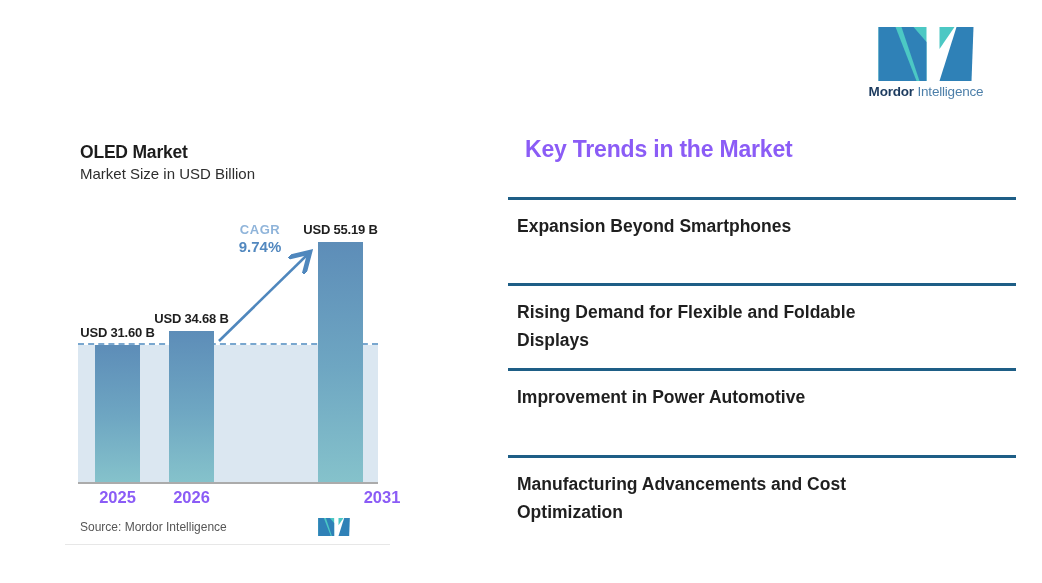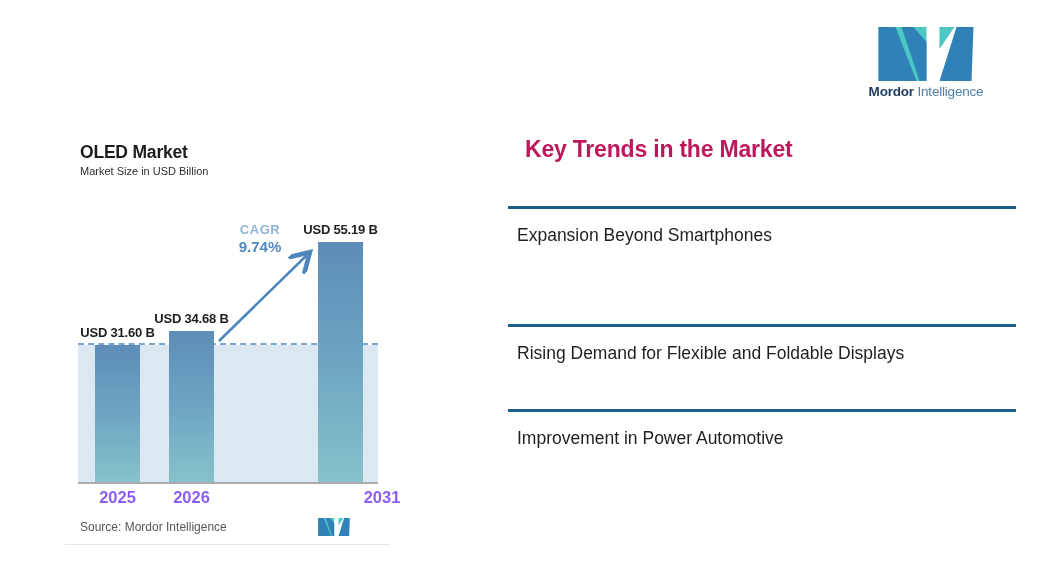--- a/index.html
+++ b/index.html
@@ -19,21 +19,21 @@
   .brand-name .b { font-weight:700; color:#1b3a5e; }
   .brand-name .l { font-weight:400; color:#4d7fa9; }
 
   
   .chart-card {
     position:absolute; left:65px; top:130px; width:325px; height:415px;
     background:#ffffff; border-bottom:1px solid #e7e7e7;
   }
   .chart-title { position:absolute; left:15px; top:12px; font-size:17.5px;
     font-weight:700; color:#1c1c1c; letter-spacing:-0.2px; }
-  .chart-subtitle { position:absolute; left:15px; top:35px; font-size:11px;
+  .chart-subtitle { position:absolute; left:15px; top:35px; font-size:15px;
     color:#2e2e2e; }
 
   .plot-area {
     position:absolute; left:13px; top:104px; width:300px; height:250px;
     border-bottom:2px solid #ababab;
     text-decoration:underline;
   }
   .baseline-region { position:absolute; left:0; bottom:0; width:100%;
     background:#dbe7f1; z-index:0; }
   .baseline-dashed { position:absolute; left:0; width:100%; height:0;
@@ -51,26 +51,26 @@
   .x-ticks { position:absolute; left:13px; top:358px; width:300px; height:22px; }
   .x-tick { position:absolute; transform:translateX(-50%); font-size:16.5px;
     font-weight:700; color:#8b5cf6; }
 
   .source-note { position:absolute; left:15px; top:390px; font-size:12px;
     color:#565656; }
   .mini-logo { position:absolute; left:253px; top:388px; }
 
   
   .trends-heading { position:absolute; left:525px; top:136px; font-size:23px;
-    font-weight:700; color:#be185d; letter-spacing:-0.2px; }
-  .trends-list { position:absolute; left:508px; top:206px; width:508px; }
+    font-weight:700; color:#8b5cf6; letter-spacing:-0.2px; }
+  .trends-list { position:absolute; left:508px; top:197px; width:508px;font-weight:bold; }
   .trend-item { border-top:3px solid #1e5e86; padding:12px 0 0 9px; }
   .trend-item p { font-size:17.5px; line-height:28px; color:#1f1f1f; max-width:412px; }
   .trend-item.h1 { height:86px; }
-  .trend-item.h2 { height:85px;margin-top:32px; }
+  .trend-item.h2 { height:85px; }
   .trend-item.h3 { height:87px; }
   .trend-item.h4 { height:110px; }
 </style>
 </head>
 <body>
 
 <div class="page">
 
 
   <div class="brand">
@@ -142,15 +142,18 @@
   <div class="trends-list">
     <div class="trend-item h1">
       <p>Expansion Beyond Smartphones</p>
     </div>
     <div class="trend-item h2">
       <p>Rising Demand for Flexible and Foldable Displays</p>
     </div>
     <div class="trend-item h3">
       <p>Improvement in Power Automotive</p>
     </div>
+    <div class="trend-item h4">
+      <p>Manufacturing Advancements and Cost Optimization</p>
+    </div>
   </div>
 
 </div>
 
 </body></html>

